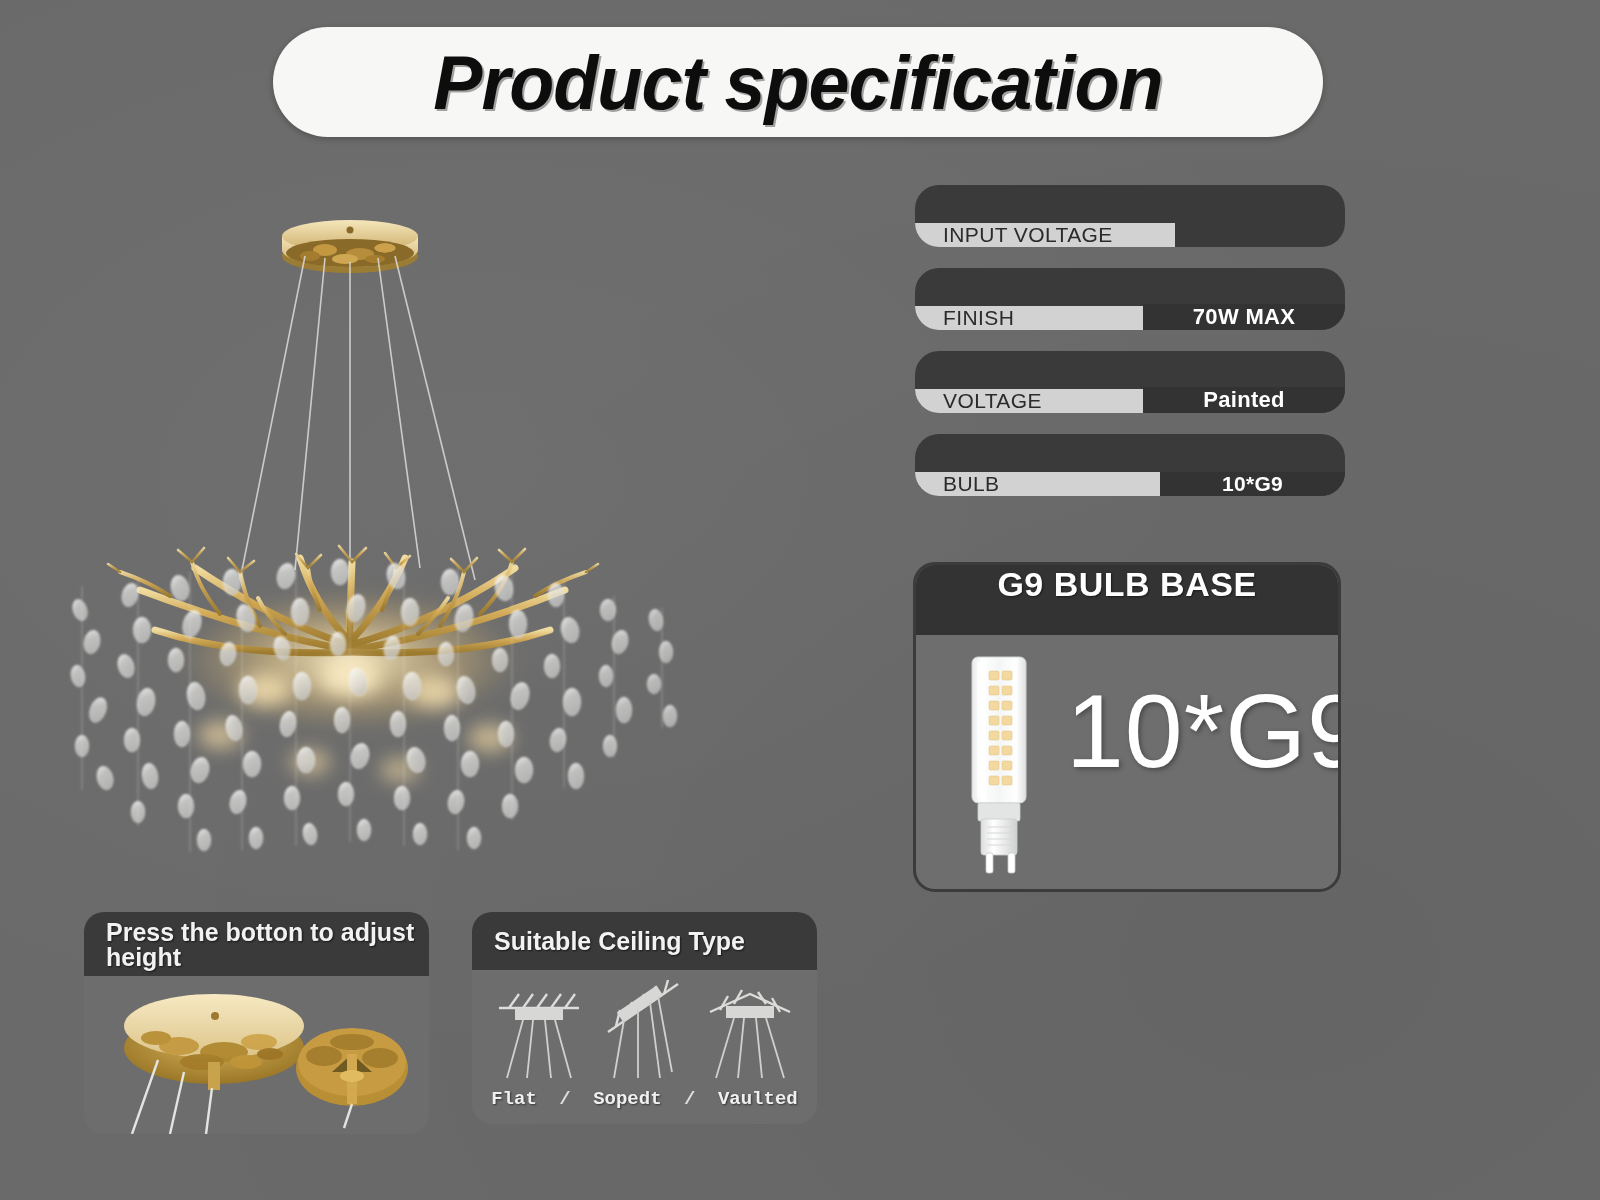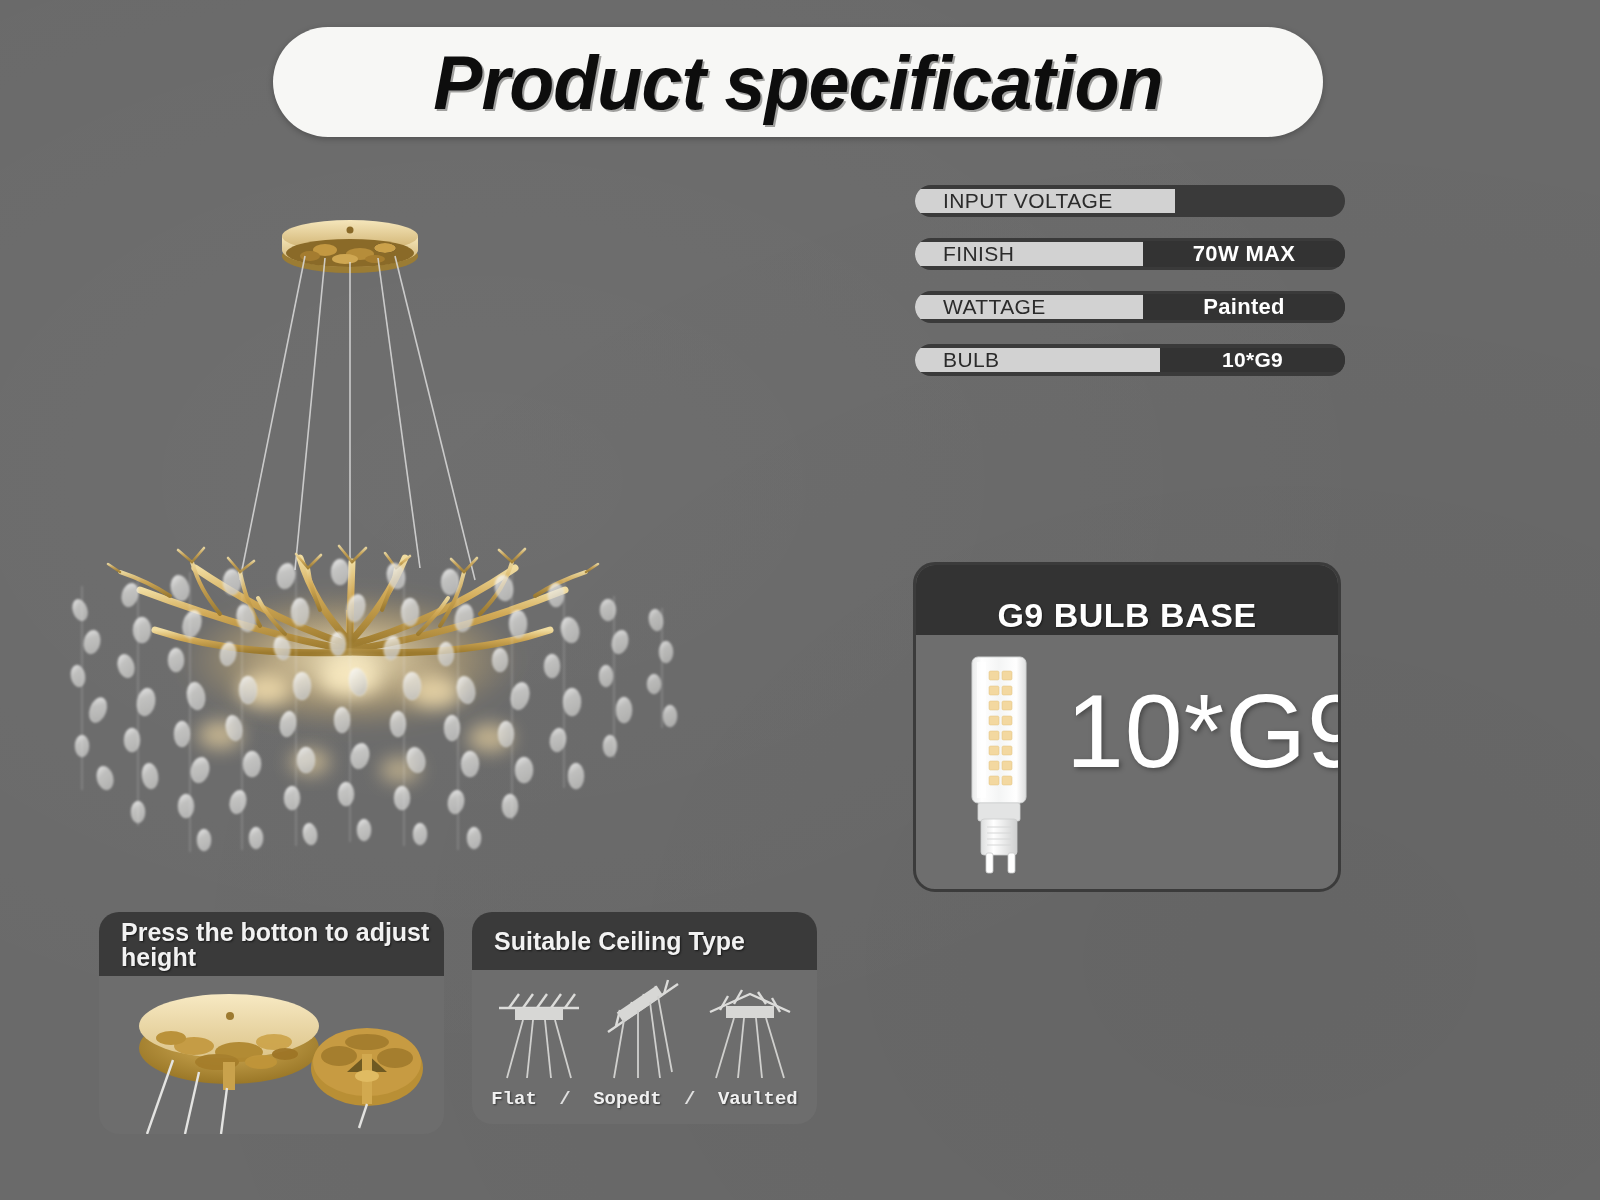--- a/index.html
+++ b/index.html
@@ -41,27 +41,27 @@
   }
 
   
   #spec-list {
     position: absolute;
     left: 915px; top: 185px;
     width: 430px;
   }
   .spec-row {
     position: relative;
-    height: 32px;
+    height: 62px;
     margin-bottom: 21px;
     border-radius: 24px;
     overflow: hidden;
     background: #3a3a3a;
     display: flex;
-    align-items: center;
+    align-items: flex-end;
   }
   .spec-key {
     background: #d2d2d2;
     display: flex; align-items: center;
     padding-left: 28px;
     color: #2b2b2b;
     font-size: 21px;
     font-weight: 500;
     letter-spacing: 0.4px;
     white-space: nowrap;
@@ -91,21 +91,21 @@
     left: 913px; top: 562px;
     width: 428px; height: 330px;
     border-radius: 22px;
     background: #6e6e6e;
     border: 3px solid #3b3b3b;
     overflow: hidden;
   }
   #g9-card-header {
     height: 70px;
     background: #333333;
-    display: flex; align-items: flex-end; justify-content: center;
+    display: flex; align-items: flex-start; justify-content: center;
   }
   #g9-card-title {
     color: #fff;
     font-size: 34px;
     font-weight: 700;
     letter-spacing: 0.5px;
     text-shadow: 1px 1px 2px rgba(0,0,0,0.5);
   }
   #g9-card-body {
     position: relative;
@@ -139,21 +139,21 @@
   .info-card-header {
     background: #3a3a3a;
     display: flex; align-items: center;
     padding: 0 0 0 22px;
   }
   .info-card-title {
     color: #f2f2f2;
     font-weight: 700;
     text-shadow: 1px 1px 2px rgba(0,0,0,0.6);
   }
-  #press-card { left: 99px; top: 912px; width: 345px; height: 222px; }
+  #press-card { left: 84px; top: 912px; width: 345px; height: 222px; }
   #press-card .info-card-header { height: 64px; padding-top: 2px; }
   #press-card .info-card-title { font-size: 25px; line-height: 25px; }
   #press-card-body { position: relative; height: 158px; }
 
   #ceiling-card { left: 472px; top: 912px; width: 345px; height: 212px; }
   #ceiling-card .info-card-header { height: 58px; }
   #ceiling-card .info-card-title { font-size: 25px; }
   #ceiling-card-body { position: relative; height: 154px; }
   #ceiling-icons {
     display: flex; align-items: flex-end; justify-content: space-around;
@@ -437,21 +437,21 @@
     <div class="spec-row" data-key="input-voltage">
       <div class="spec-key">INPUT VOLTAGE</div>
     </div>
 
     <div class="spec-row" data-key="wattage">
       <div class="spec-key">FINISH</div>
       <div class="spec-val">70W MAX</div>
     </div>
 
     <div class="spec-row" data-key="finish">
-      <div class="spec-key">WATTAGE</div>
+      <div class="spec-key">VOLTAGE</div>
       <div class="spec-val">Painted</div>
     </div>
 
 
     <div class="spec-row" data-key="bulb">
       <div class="spec-key">BULB</div>
       <div class="spec-val">10*G9</div>
     </div>
   </div>
 

